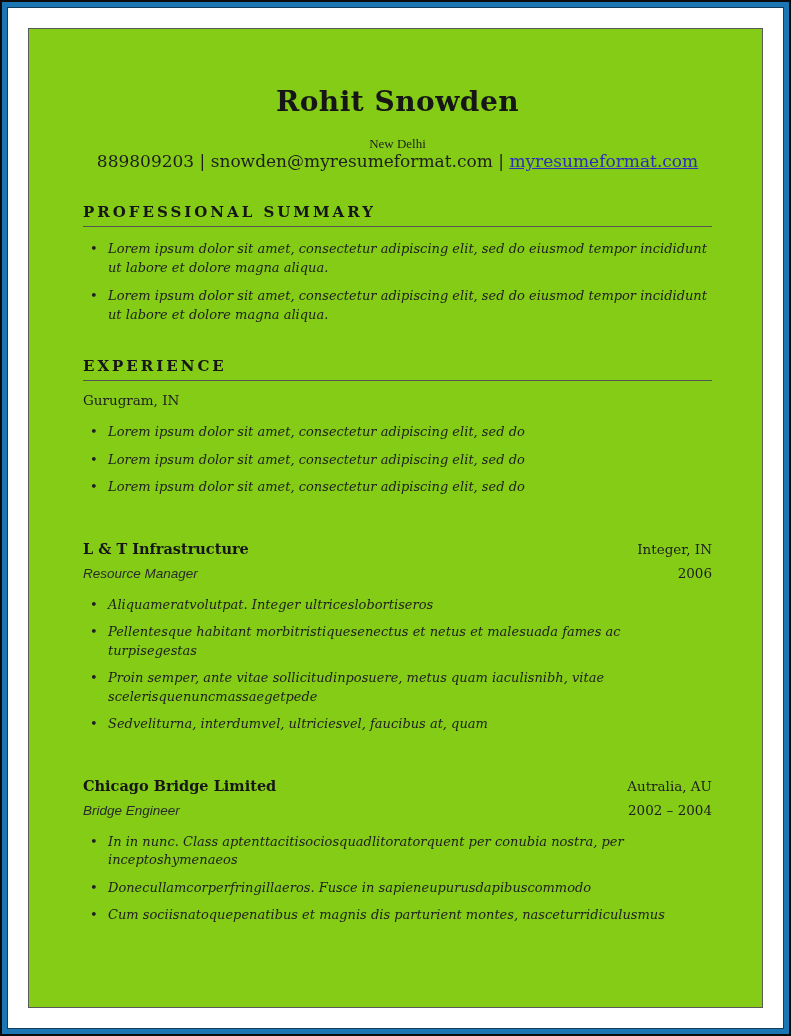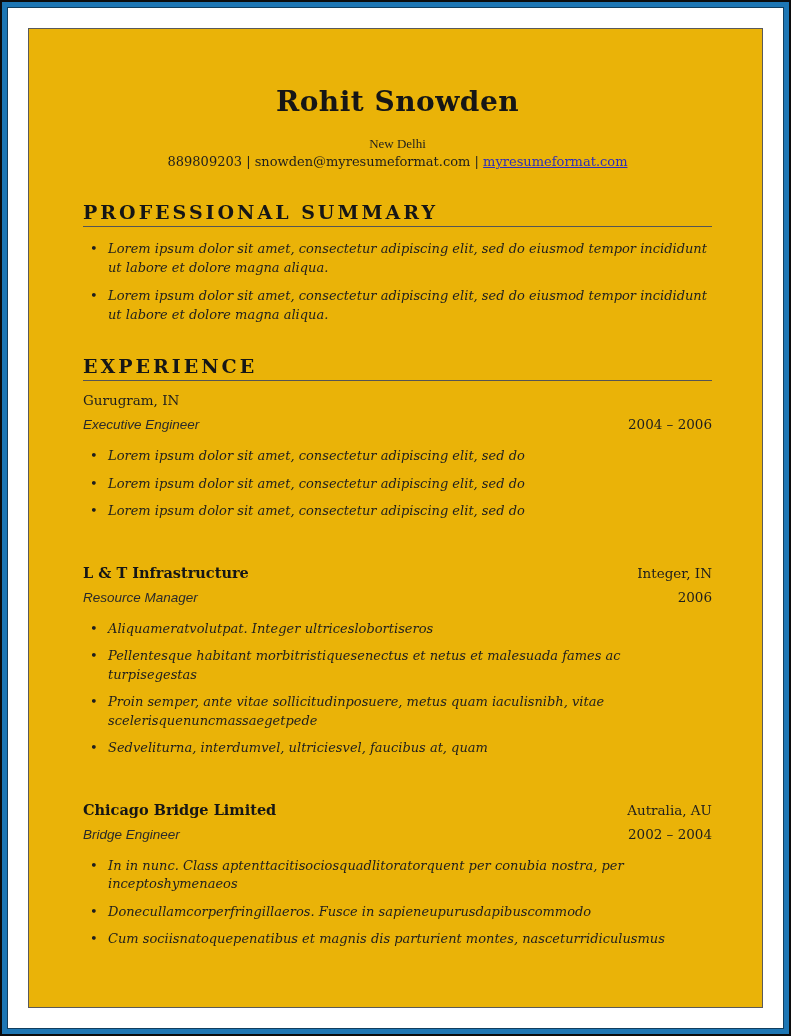--- a/index.html
+++ b/index.html
@@ -16,53 +16,53 @@
   }
   .frame-navy {
     width: 100%; height: 100%;
     border: 1px solid #113e5f;
     background: #ffffff;
     padding: 20px;
   }
   .page {
     width: 100%; height: 100%;
     border: 1px solid #5a5a5a;
-    background: #eab308;
+    background: #84cc16;
     padding: 56px 50px 18px 54px;
     overflow: hidden;
   }
 
   
   .header { text-align: center; }
   .resume-name {
     font-size: 28px;
     font-weight: bold;
     line-height: 34px;
     letter-spacing: 0.5px;
     color: #161616;
   }
   .resume-location {
     font-size: 13px;
     line-height: 17px;
     margin-top: 16px;
     font-family: Liberation Serif, serif;
   }
   .contact-line {
-    font-size: 13px;
+    font-size: 17px;
     line-height: 17px;
     margin-top: 1px;
   }
   .contact-line a {
     color: #2e2eb8;
     text-decoration: underline;
   }
 
   
   .section-heading {
-    font-size: 19px;
+    font-size: 15px;
     font-weight: bold;
     letter-spacing: 3px;
     color: #161616;
     border-bottom: 1px solid #555555;
     padding-bottom: 5px;
     line-height: 18px;
   }
   .section-summary { margin-top: 33px; }
   .section-experience { margin-top: 33px; }
 
@@ -142,24 +142,20 @@
           </div>
         </div>
 
         <div class="section-experience">
           <div class="section-heading">EXPERIENCE</div>
 
           <div class="job-entry">
             <div class="job-header-row">
               <span class="job-location">Gurugram, IN</span>
             </div>
-            <div class="job-title-row">
-              <span class="job-title">Executive Engineer</span>
-              <span class="job-dates">2004 – 2006</span>
-            </div>
             <div class="bullet-list job-bullets">
               <div class="bullet-item">
                 <span class="bullet-dot">•</span>
                 <span class="bullet-text">Lorem ipsum dolor sit amet, consectetur adipiscing elit, sed do</span>
               </div>
               <div class="bullet-item">
                 <span class="bullet-dot">•</span>
                 <span class="bullet-text">Lorem ipsum dolor sit amet, consectetur adipiscing elit, sed do</span>
               </div>
               <div class="bullet-item">

